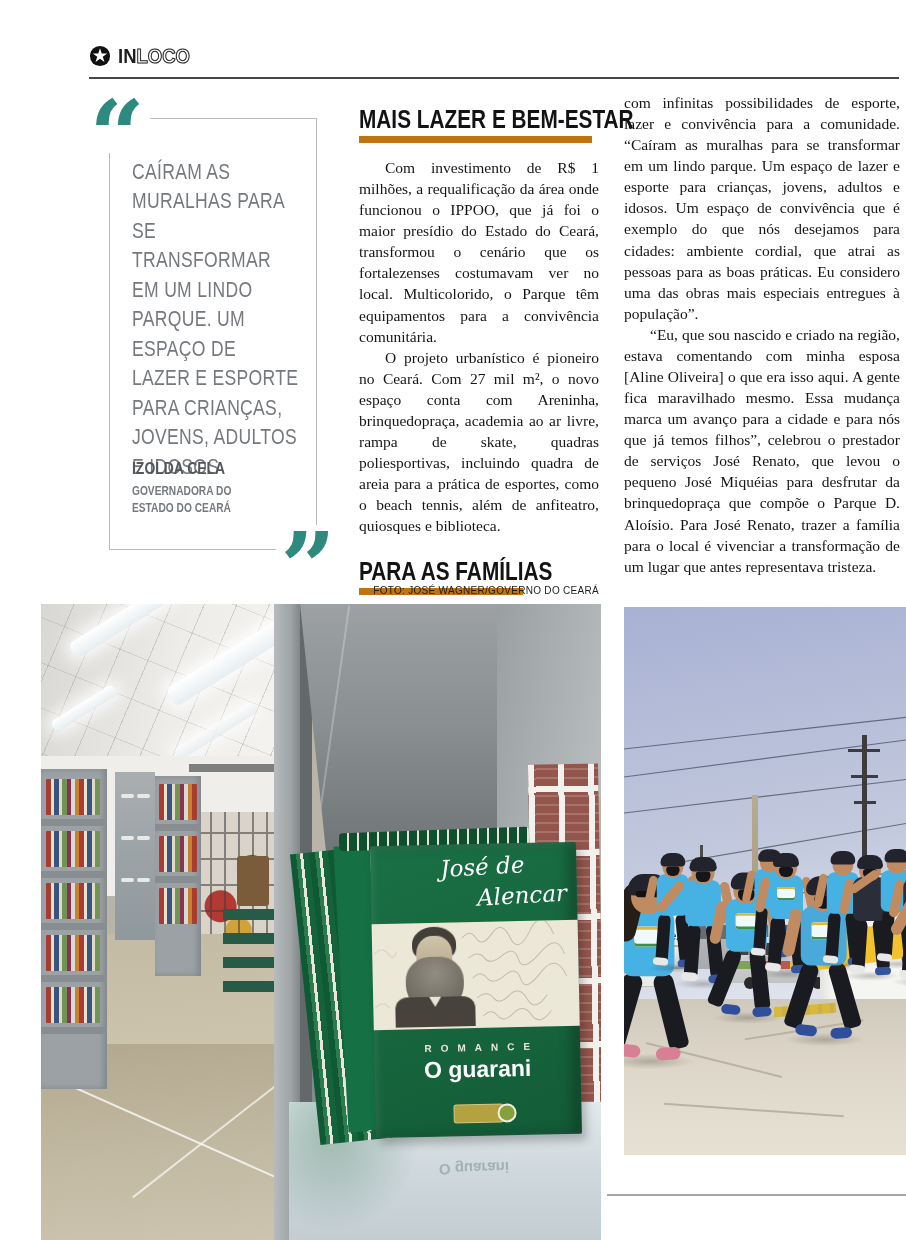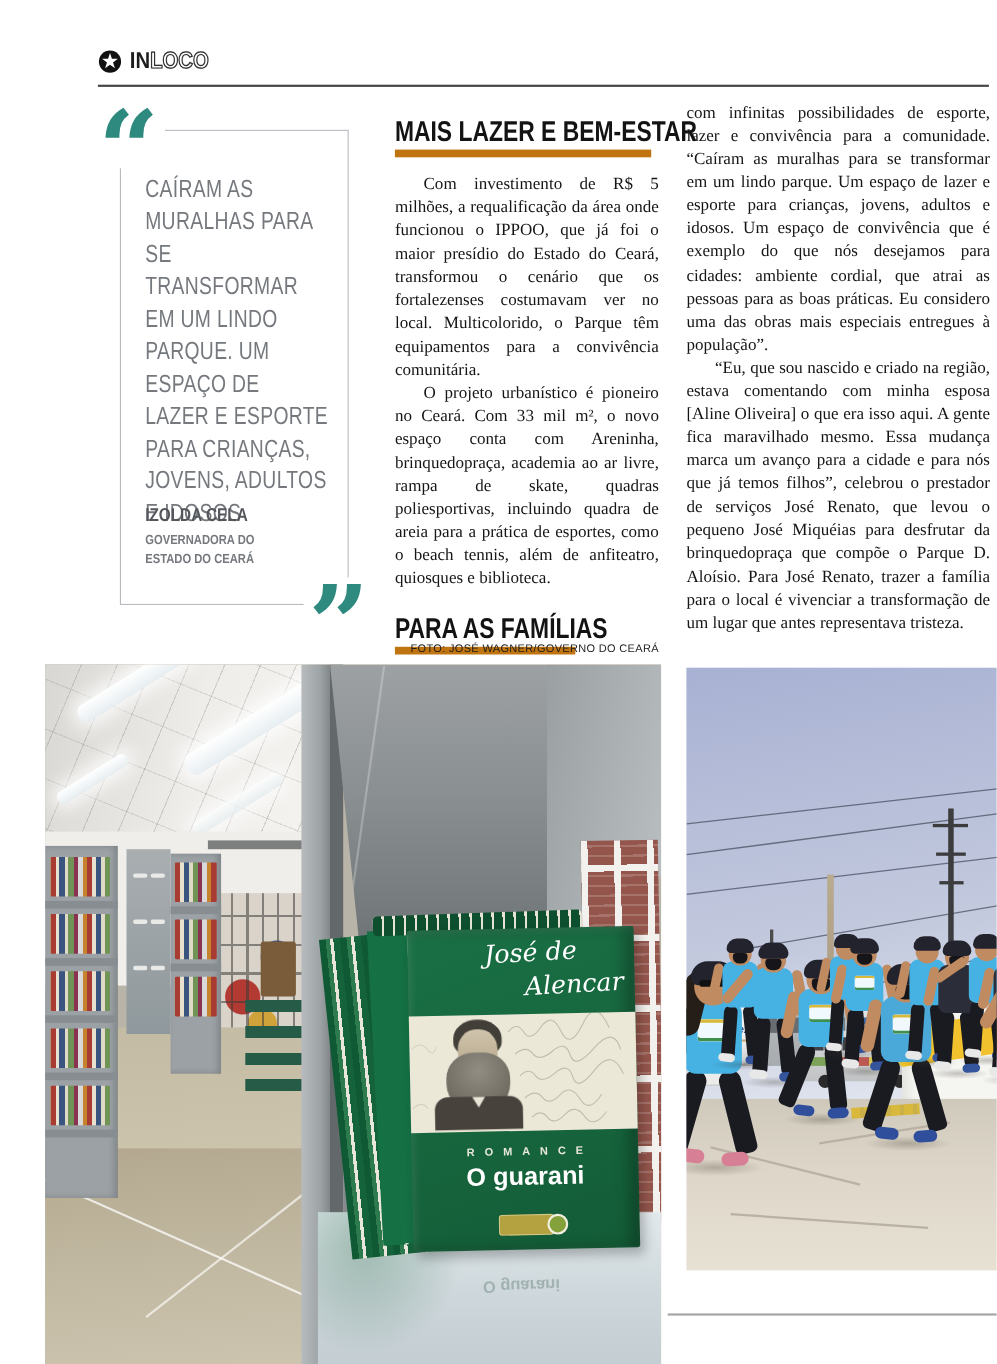--- a/index.html
+++ b/index.html
@@ -271,22 +271,22 @@
 E IDOSOS</div>
     <div class="quote-author">IZOLDA CELA</div>
     <div class="quote-role">GOVERNADORA DO
 ESTADO DO CEARÁ</div>
     <div class="q-mark q-close" style="color:#2E8A7F">”</div>
   </div>
 
   <div class="col-mid">
     <h2 class="section-heading">MAIS LAZER E BEM-ESTAR</h2>
     <div class="heading-bar bar1" style="background:#BF7410"></div>
-    <p class="body-p indent mt">Com investimento de R$ 5 milhões, a requalificação da área onde funcionou o IPPOO, que já foi o maior presídio do Estado do Ceará, transformou o cenário que os fortalezenses costumavam ver no local. Multicolorido, o Parque têm equipamentos para a convivência comunitária.</p>
-    <p class="body-p indent">O projeto urbanístico é pioneiro no Ceará. Com 33 mil m², o novo espaço conta com Areninha, brinquedopraça, academia ao ar livre, rampa de skate, quadras poliesportivas, incluindo quadra de areia para a prática de esportes, como o beach tennis, além de anfiteatro, quiosques e biblioteca.</p>
+    <p class="body-p indent mt">Com investimento de R$ 1 milhões, a requalificação da área onde funcionou o IPPOO, que já foi o maior presídio do Estado do Ceará, transformou o cenário que os fortalezenses costumavam ver no local. Multicolorido, o Parque têm equipamentos para a convivência comunitária.</p>
+    <p class="body-p indent">O projeto urbanístico é pioneiro no Ceará. Com 27 mil m², o novo espaço conta com Areninha, brinquedopraça, academia ao ar livre, rampa de skate, quadras poliesportivas, incluindo quadra de areia para a prática de esportes, como o beach tennis, além de anfiteatro, quiosques e biblioteca.</p>
     <h2 class="section-heading mt2">PARA AS FAMÍLIAS</h2>
     <div class="heading-bar bar2" style="background:#BF7410"></div>
     <p class="body-p indent mt">A governadora Izolda Cela destacou que o Parque Dom Aloísio Lorscheider conta</p>
   </div>
 
   <div class="col-right">
     <p class="body-p">com infinitas possibilidades de esporte, lazer e convivência para a comunidade. “Caíram as muralhas para se transformar em um lindo parque. Um espaço de lazer e esporte para crianças, jovens, adultos e idosos. Um espaço de convivência que é exemplo do que nós desejamos para cidades: ambiente cordial, que atrai as pessoas para as boas práticas. Eu considero uma das obras mais especiais entregues à população”.</p>
     <p class="body-p indent">“Eu, que sou nascido e criado na região, estava comentando com minha esposa [Aline Oliveira] o que era isso aqui. A gente fica maravilhado mesmo. Essa mudança marca um avanço para a cidade e para nós que já temos filhos”, celebrou o prestador de serviços José Renato, que levou o pequeno José Miquéias para desfrutar da brinquedopraça que compõe o Parque D. Aloísio. Para José Renato, trazer a família para o local é vivenciar a transformação de um lugar que antes representava tristeza.</p>
   </div>
 

